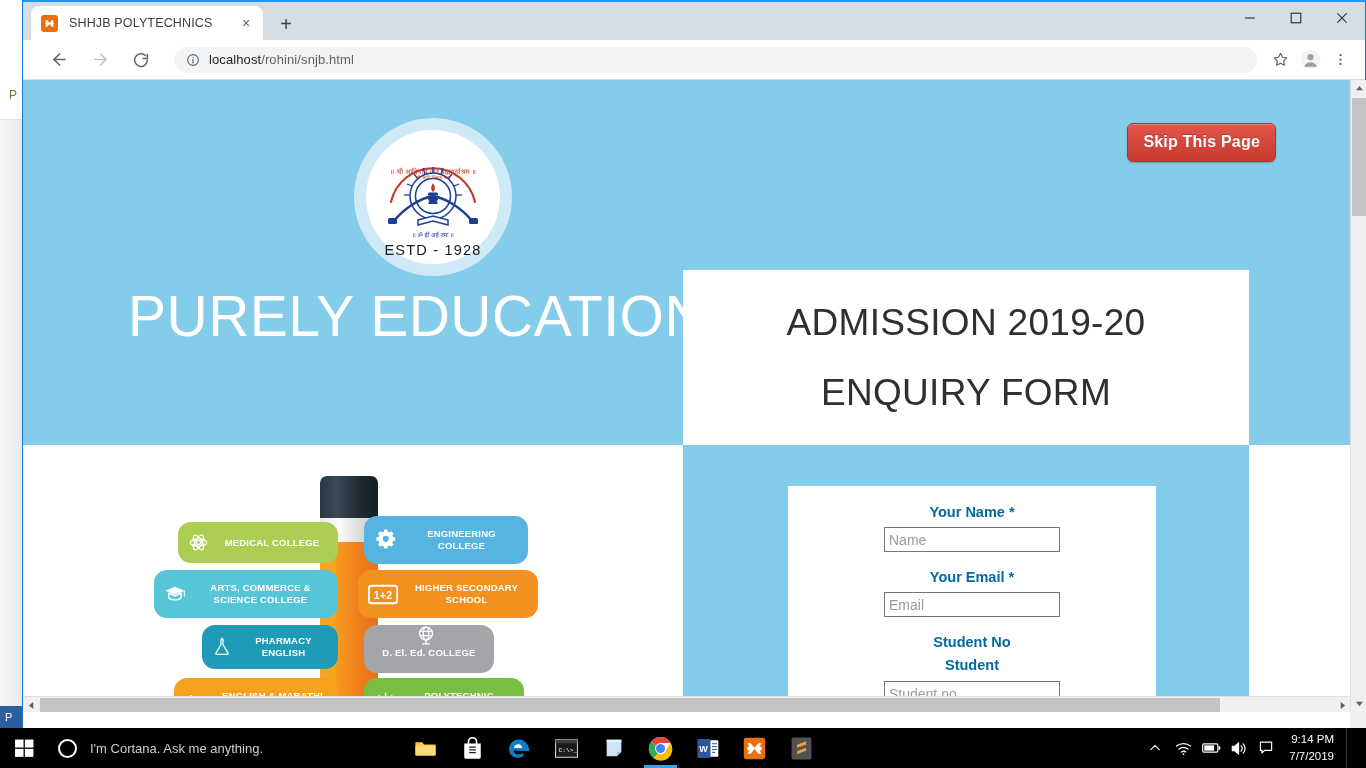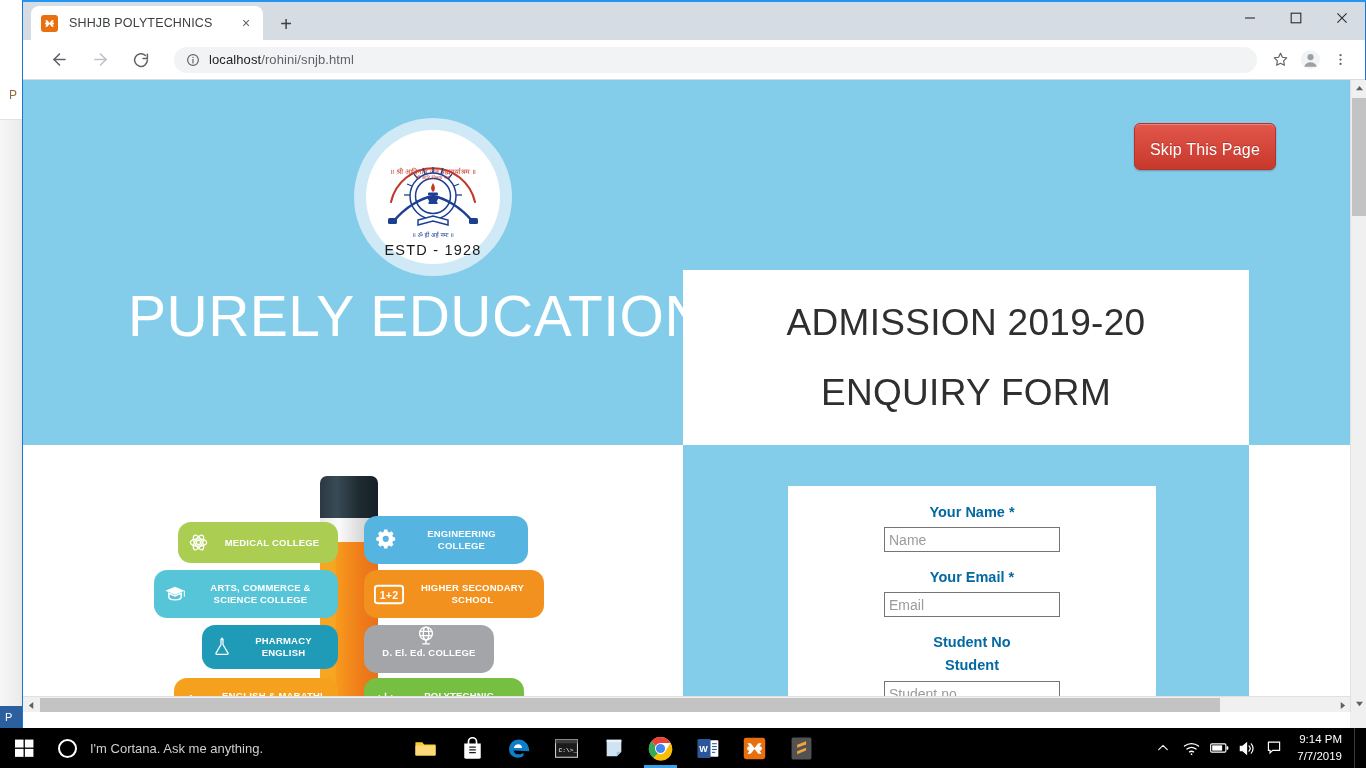--- a/index.html
+++ b/index.html
@@ -129,22 +129,22 @@
   }
   .blue-right-notch {
     position: absolute; left: 1226px; top: 365px; width: 101px; height: 267px;
     background: #ffffff;
   }
 
   
   .skip-btn {
     position: absolute; right: 74px; top: 43px;
     background: linear-gradient(to bottom, #e2574c 0%, #d6483c 48%, #c8392d 100%);
-    color: #ffffff; font-size: 16px; font-weight: normal;
-    padding: 17px 15px 10px 15px; border-radius: 6px;
+    color: #ffffff; font-size: 16px; font-weight: bold;
+    padding: 9px 15px 10px 15px; border-radius: 6px;
     border: 1px solid #b33328;
     box-shadow: 0 1px 2px rgba(0,0,0,.25), inset 0 1px 0 rgba(255,255,255,.28);
     text-shadow: 0 -1px 0 rgba(0,0,0,.22);
     letter-spacing: .2px; white-space: nowrap;
   }
 
   
   .logo-wrap {
     position: absolute; left: 331px; top: 38px; width: 158px; height: 158px;
   }
@@ -284,21 +284,21 @@
   .tbicon {
     width: 47px; height: 40px; display: flex; align-items: center;
     justify-content: center; position: relative;
   }
   .tbicon.active::after {
     content: ''; position: absolute; left: 7px; right: 7px; bottom: 0;
     height: 3px; background: #3aa0e8;
   }
   .tray {
     margin-left: auto; display: flex; align-items: center; height: 40px;
-    padding-right: 6px;
+    padding-right: 14px;
   }
   .trayicon {
     width: 28px; height: 40px; display: flex; align-items: center;
     justify-content: center; color: #ffffff;
   }
   .clock {
     color: #ffffff; font-size: 11.5px; text-align: right; line-height: 1.45;
     padding: 0 12px 0 8px; white-space: nowrap;
   }
   .showdesk { width: 6px; height: 40px; border-left: 1px solid #3a3a3a; }
@@ -543,21 +543,21 @@
           <div class="pill right" style="left:196px; top:56px; width:164px; height:48px; background:#56b4e0;">
             <span class="pico">
               <svg width="24" height="24" viewBox="0 0 24 24" fill="#fff">
                 <path d="M10.2 1.6 h3.1 l.5 2.2 1.6.7 1.9-1.2 2.2 2.2 -1.2 1.9 .7 1.6 2.2.5 v3.1 l-2.2.5 -.7 1.6 1.2 1.9 -2.2 2.2 -1.9-1.2 -1.6.7 -.5 2.2 h-3.1 l-.5-2.2 -1.6-.7 -1.9 1.2 -2.2-2.2 1.2-1.9 -.7-1.6 -2.2-.5 v-3.1 l2.2-.5 .7-1.6 -1.2-1.9 2.2-2.2 1.9 1.2 1.6-.7 z"></path>
                 <circle cx="11.75" cy="10.8" r="3.1" fill="#56b4e0"></circle>
               </svg>
             </span>
             <span class="ptext">ENGINEERING COLLEGE</span>
           </div>
 
-          <div class="pill right" style="left:196px; top:110px; width:180px; height:48px; background:#f2911e;">
+          <div class="pill right" style="left:190px; top:110px; width:180px; height:48px; background:#f2911e;">
             <span class="pico">
               <svg width="30" height="21" viewBox="0 0 34 22">
                 <rect x="1" y="1" width="32" height="20" rx="3.2" fill="none" stroke="#fff" stroke-width="2.2"></rect>
                 <text x="17" y="16" font-family="'Liberation Sans',sans-serif" font-size="12" font-weight="bold" fill="#fff" text-anchor="middle">1+2</text>
               </svg>
             </span>
             <span class="ptext">HIGHER SECONDARY SCHOOL</span>
           </div>
 
           <div class="pill right" style="left:196px; top:165px; width:130px; height:48px; background:#a3a5a8;flex-direction:column;">

